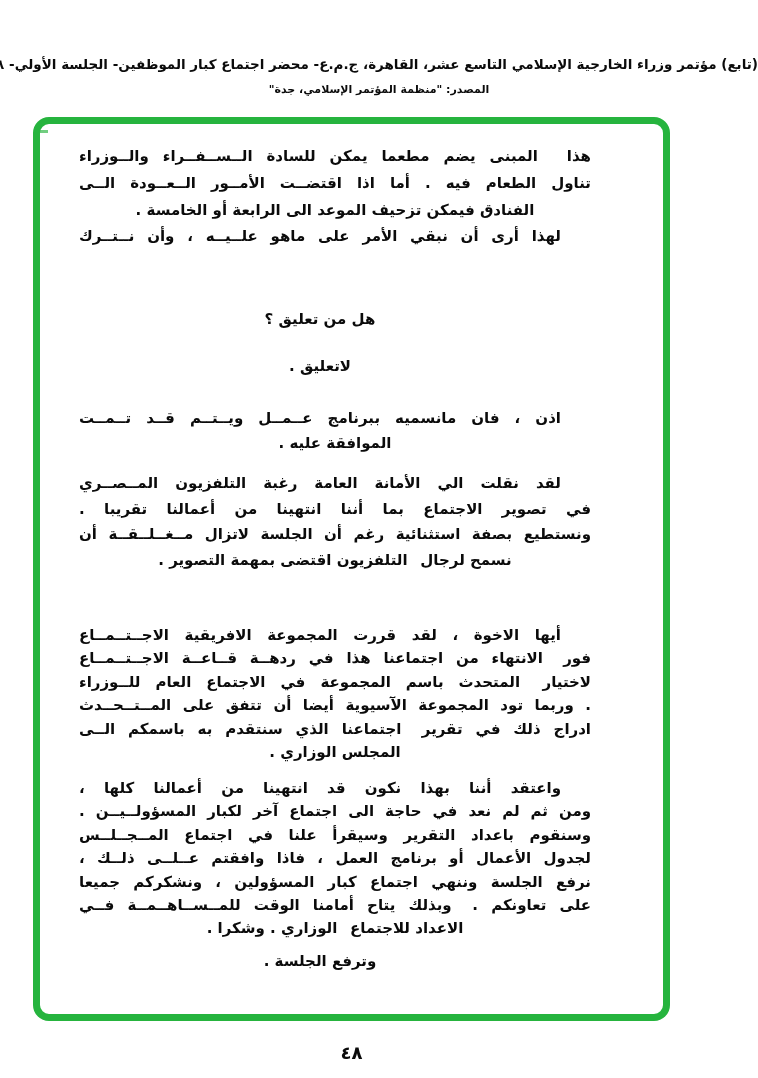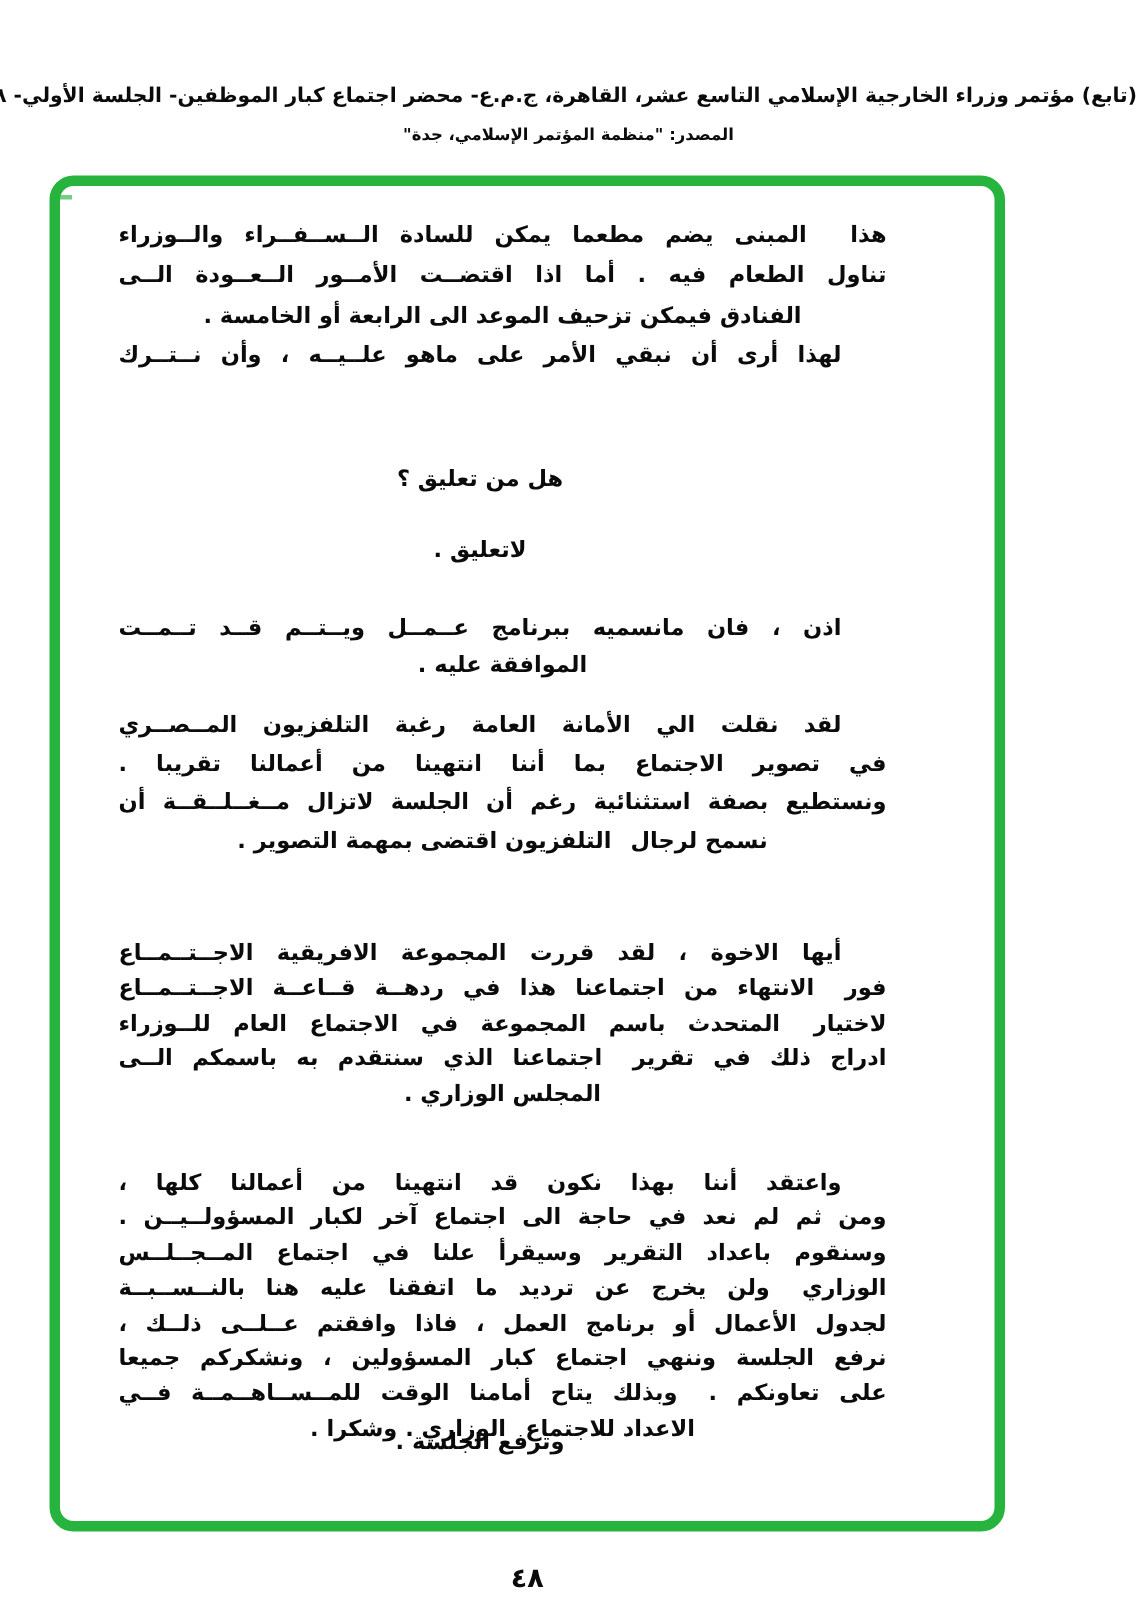--- a/index.html
+++ b/index.html
@@ -131,29 +131,29 @@
       <div class="ln j ind">لقد نقلت الي الأمانة العامة رغبة التلفزيون المــصــري</div>
       <div class="ln j">في تصوير الاجتماع بما أننا انتهينا من أعمالنا تقريبا .</div>
       <div class="ln j">ونستطيع بصفة استثنائية رغم أن الجلسة لاتزال مــغــلــقــة أن</div>
       <div class="ln">نسمح لرجال  التلفزيون اقتضى بمهمة التصوير .</div>
     </div>
 
     <div class="para p7">
       <div class="ln j ind">أيها الاخوة ، لقد قررت المجموعة الافريقية الاجــتــمــاع</div>
       <div class="ln j">فور  الانتهاء من اجتماعنا هذا في ردهــة قــاعــة الاجــتــمــاع</div>
       <div class="ln j">لاختيار  المتحدث باسم المجموعة في الاجتماع العام للــوزراء</div>
+      <div class="ln j">. وربما تود المجموعة الآسيوية أيضا أن تتفق على المــتــحــدث</div>
       <div class="ln j">ادراج ذلك في تقرير  اجتماعنا الذي سنتقدم به باسمكم الــى</div>
       <div class="ln">المجلس الوزاري .</div>
     </div>
 
     <div class="para p8">
       <div class="ln j ind">واعتقد أننا بهذا نكون قد انتهينا من أعمالنا كلها ،</div>
       <div class="ln j">ومن ثم لم نعد في حاجة الى اجتماع آخر لكبار المسؤولــيــن .</div>
       <div class="ln j">وسنقوم باعداد التقرير وسيقرأ علنا في اجتماع المــجــلــس</div>
-      <div class="ln j">الوزاري  ولن يخرج عن ترديد ما اتفقنا عليه هنا بالنــســبــة</div>
       <div class="ln j">لجدول الأعمال أو برنامج العمل ، فاذا وافقتم عــلــى ذلــك ،</div>
       <div class="ln j">نرفع الجلسة وننهي اجتماع كبار المسؤولين ، ونشكركم جميعا</div>
       <div class="ln j">على تعاونكم .  وبذلك يتاح أمامنا الوقت للمــســاهــمــة فــي</div>
       <div class="ln">الاعداد للاجتماع  الوزاري . وشكرا .</div>
     </div>
 
     <div class="para pc">
       <div class="ln ind">وترفع الجلسة .</div>
     </div>
   </div>

